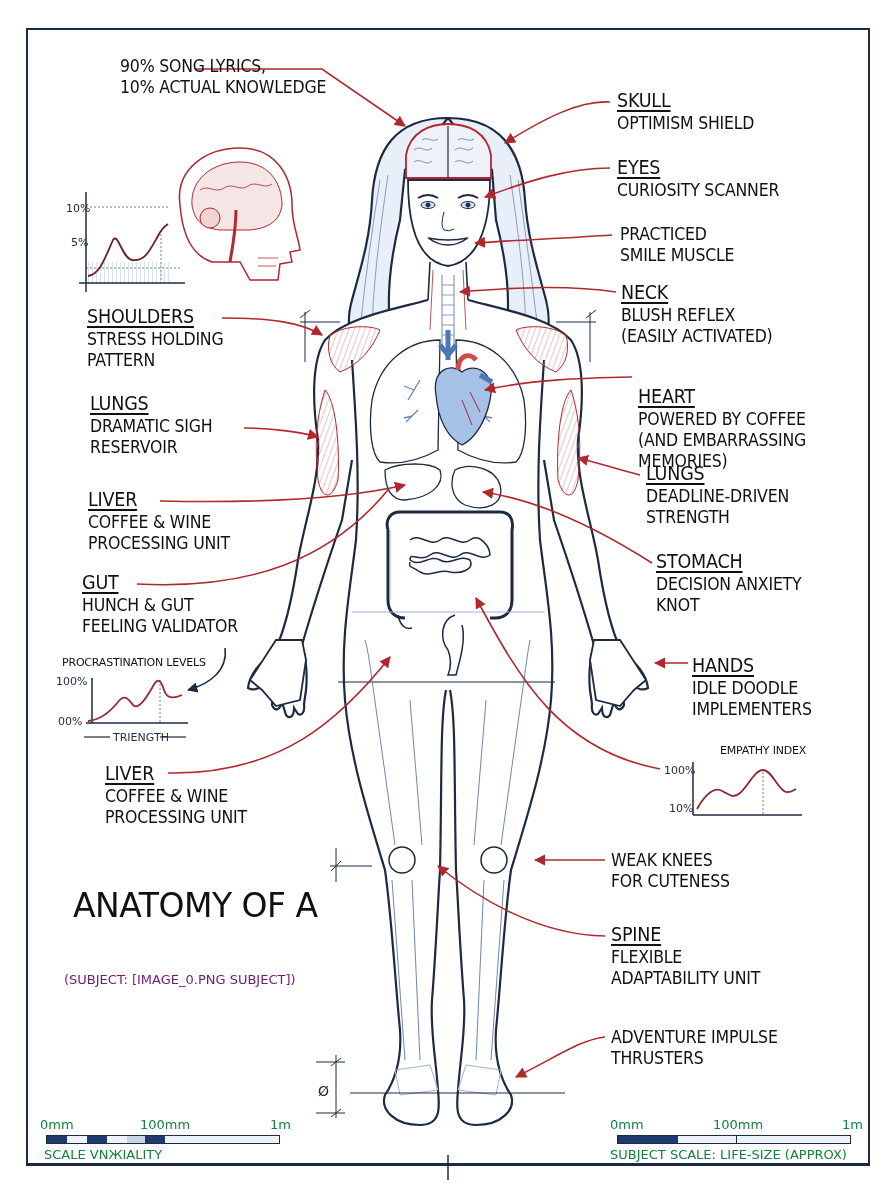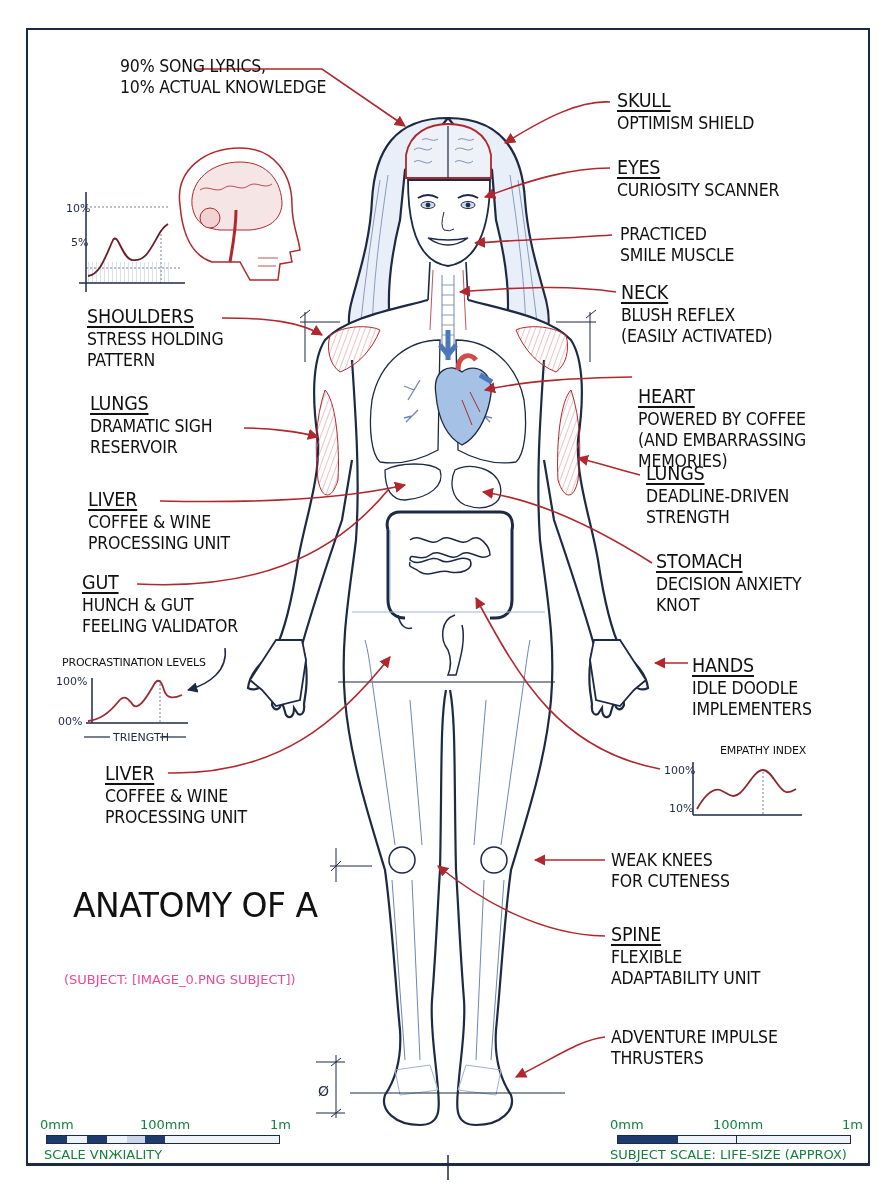--- a/index.html
+++ b/index.html
@@ -3,21 +3,21 @@
 <meta charset="utf-8">
 <style>
   html,body{margin:0;padding:0;background:#ffffff;}
   body{width:896px;height:1200px;position:relative;overflow:hidden;font-family:"DejaVu Sans","Liberation Sans",sans-serif;color:#111;}
   .frame{position:absolute;left:26px;top:28px;width:844px;height:1138px;border:2px solid #1d2a44;box-sizing:border-box;}
   .label{position:absolute;font-family:"DejaVu Sans Condensed","DejaVu Sans",sans-serif;font-stretch:condensed;line-height:21px;font-size:17.5px;letter-spacing:-0.2px;color:#111;white-space:nowrap;}
   .label .t{display:block;font-size:19.5px;line-height:24px;text-decoration:underline;text-decoration-thickness:1.5px;text-underline-offset:3px;}
   .label .d{display:block;}
   svg.art{position:absolute;left:0;top:0;}
   .title{position:absolute;left:64px;top:886px;font-size:33px;line-height:40px;font-family:"DejaVu Sans","Liberation Sans",sans-serif;letter-spacing:-0.5px;color:#111;margin-left:9px;}
-  .subtitle{position:absolute;left:64px;top:972px;font-size:13px;color:#ec4899;}
+  .subtitle{position:absolute;left:64px;top:972px;font-size:13px;color:#701a75;}
   .chart-title{position:absolute;font-size:11px;color:#111;font-family:"DejaVu Sans",sans-serif;letter-spacing:-0.2px;}
   .tick{position:absolute;font-size:11px;color:#1d2a44;font-family:"DejaVu Sans",sans-serif;}
   .scale-txt{position:absolute;font-size:13px;color:#15803d;font-family:"DejaVu Sans",sans-serif;}
 </style>
 </head>
 <body>
 
 <div class="frame"></div>
 
 <svg class="art" width="896" height="1200" viewBox="0 0 896 1200">

